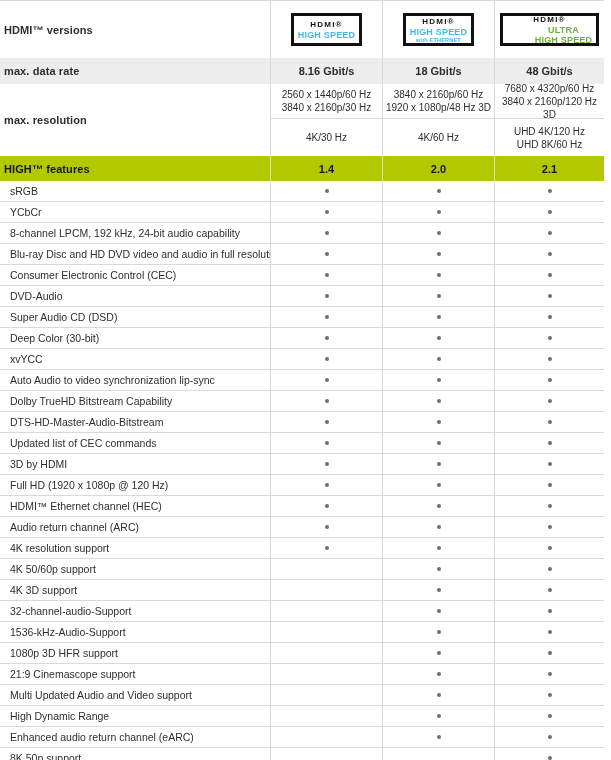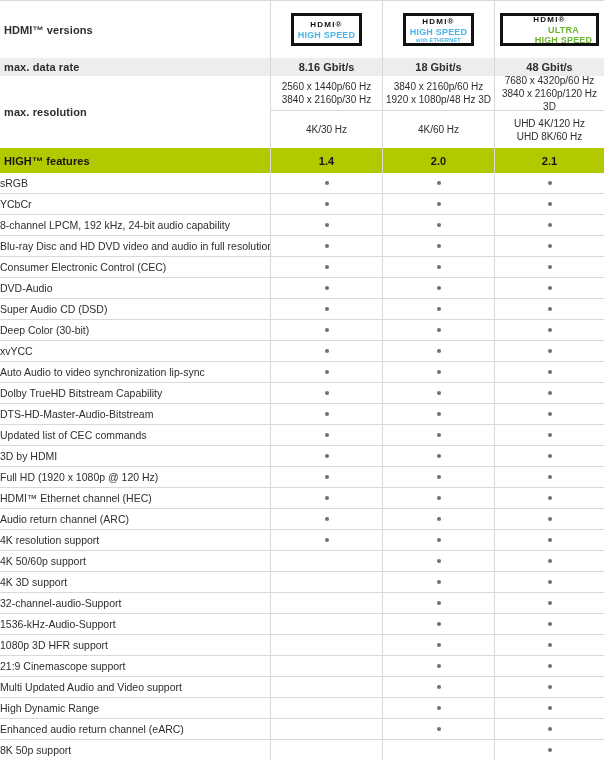--- a/index.html
+++ b/index.html
@@ -20,41 +20,41 @@
   .badge-cell{display:flex;align-items:center;justify-content:center;}
   .badge{display:inline-flex;flex-direction:column;align-items:center;justify-content:center;
          border:3px solid #111;background:#fff;height:33px;min-width:66px;padding:1px 4px;box-sizing:border-box;}
   .badge-logo{font-size:8px;font-weight:800;letter-spacing:1.2px;color:#111;line-height:10px;}
   .badge-line{font-weight:800;font-size:9px;line-height:10px;letter-spacing:.2px;white-space:nowrap;}
   .badge-line.blue{color:var(--badge-blue,#49b5e7);}
   .badge-line.green{color:var(--badge-green,#6db32f);margin-left:28px;}
   .badge-line.small{font-size:5.5px;line-height:6px;}
 
   
-  .datarate-row{height:18px;background:var(--row-gray,#ededed);}
+  .datarate-row{height:26px;background:var(--row-gray,#ededed);}
   .datarate-row .value-cell{display:flex;align-items:center;justify-content:center;font-size:11px;font-weight:700;}
 
   
   .resolution-row{height:72px;}
   .res-cell{display:flex;flex-direction:column;}
   .res-top{height:34px;border-bottom:1px solid var(--border,#d9d9d9);
            display:flex;flex-direction:column;align-items:center;justify-content:center;
            font-size:10px;line-height:13px;text-align:center;}
   .res-bottom{flex:1;display:flex;flex-direction:column;align-items:center;justify-content:center;
               font-size:10px;line-height:13px;text-align:center;}
 
   
   .features-header-row{height:25px;background:var(--accent-green,#b2c900);}
   .features-header-row .label-cell{font-weight:700;color:#161616;}
   .features-header-row .value-cell{display:flex;align-items:center;justify-content:center;
                                    font-size:11px;font-weight:700;color:#161616;}
 
   
   .feature-row{height:20px;border-bottom:1px solid var(--border,#d9d9d9);}
-  .feature-label{display:flex;align-items:center;padding-left:0;font-size:10.5px;font-weight:400;
+  .feature-label{display:flex;align-items:center;padding-left:10px;font-size:10.5px;font-weight:400;
                  white-space:nowrap;overflow:hidden;}
   .dot-cell{display:flex;align-items:center;justify-content:center;}
   .dot{width:4px;height:4px;border-radius:50%;background:var(--dot,#6f6f6f);display:inline-block;}
 </style>
 </head>
 <body>
 
 <div class="table">
 
   <div class="row header-row">

